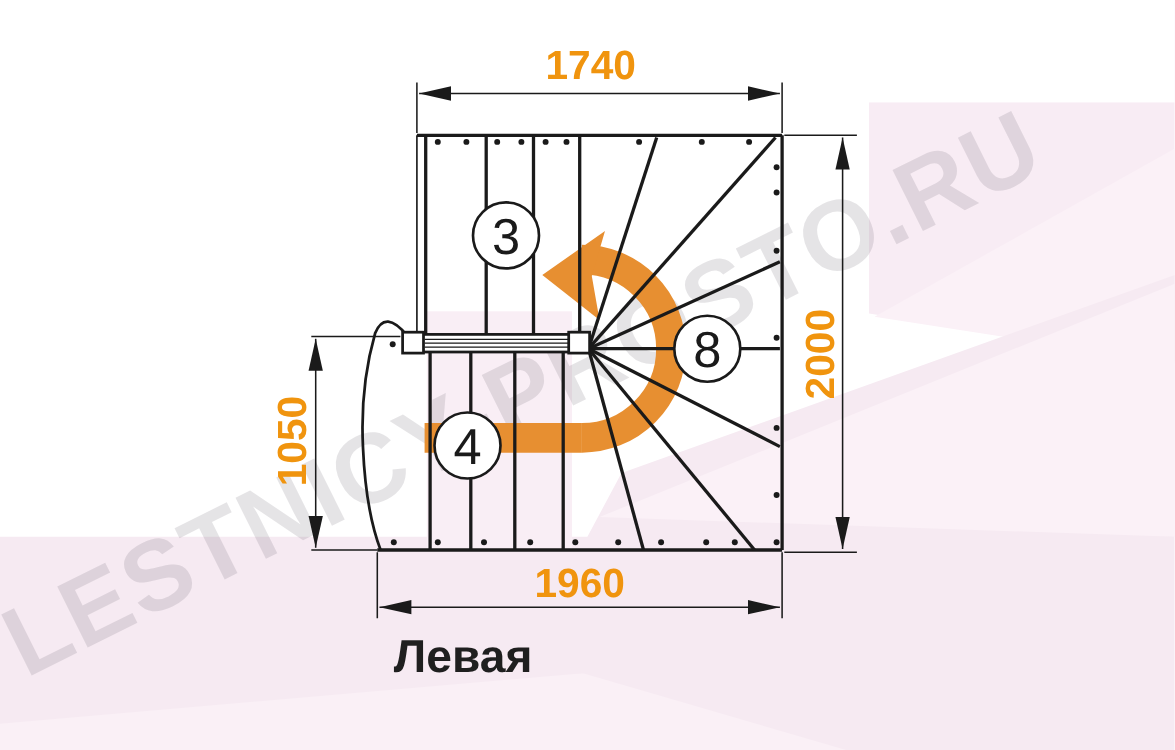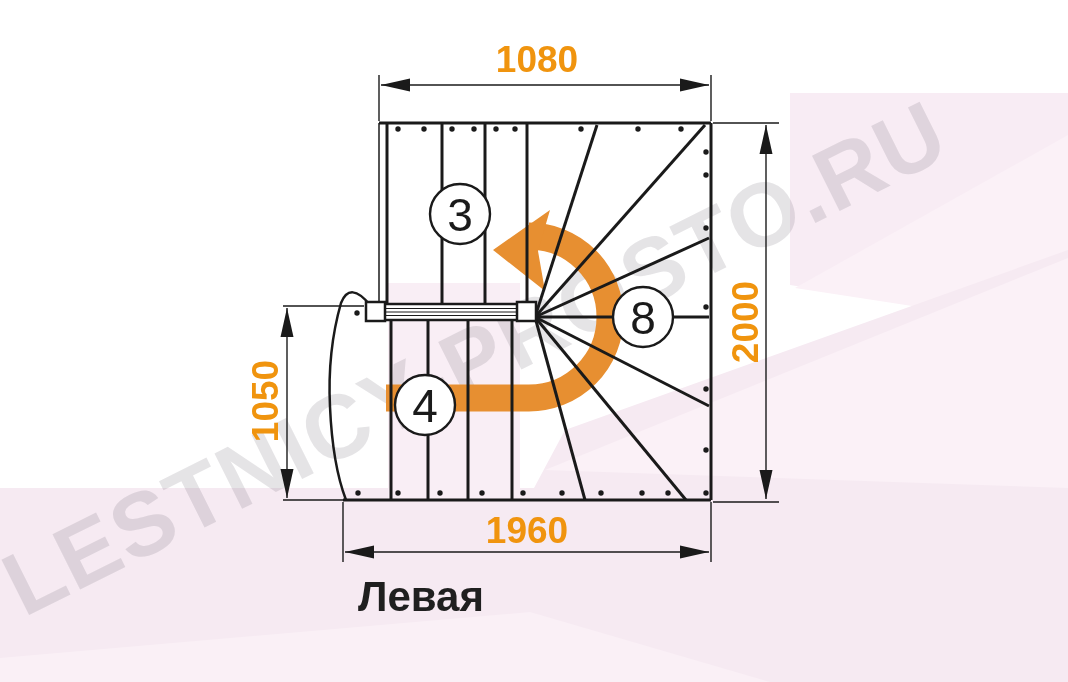--- a/index.html
+++ b/index.html
@@ -146,21 +146,21 @@
       <polygon points="709,552 680,545.5 680,558.5" stroke="none"></polygon>
     </g>
 
     <g fill="#ffffff" stroke="#1a1a1a" stroke-width="2.4">
       <circle cx="460" cy="214" r="30"></circle>
       <circle cx="643" cy="317" r="30"></circle>
       <circle cx="425" cy="405" r="30"></circle>
     </g>
   </svg>
 
-  <div class="lbl dim" style="left:537px;top:60px;">1080</div>
+  <div class="lbl dim" style="left:537px;top:60px;">1740</div>
   <div class="lbl dim vert" style="left:746px;top:322px;">2000</div>
   <div class="lbl dim vert" style="left:266px;top:401px;">1050</div>
   <div class="lbl dim" style="left:527px;top:531px;">1960</div>
 
   <div class="lbl stepnum" style="left:460px;top:215px;">3</div>
   <div class="lbl stepnum" style="left:643px;top:318px;">8</div>
   <div class="lbl stepnum" style="left:425px;top:406px;">4</div>
 
   <div class="lbl planname" style="left:401px;top:597px;margin-left:20px;">Левая</div>
 </div>

